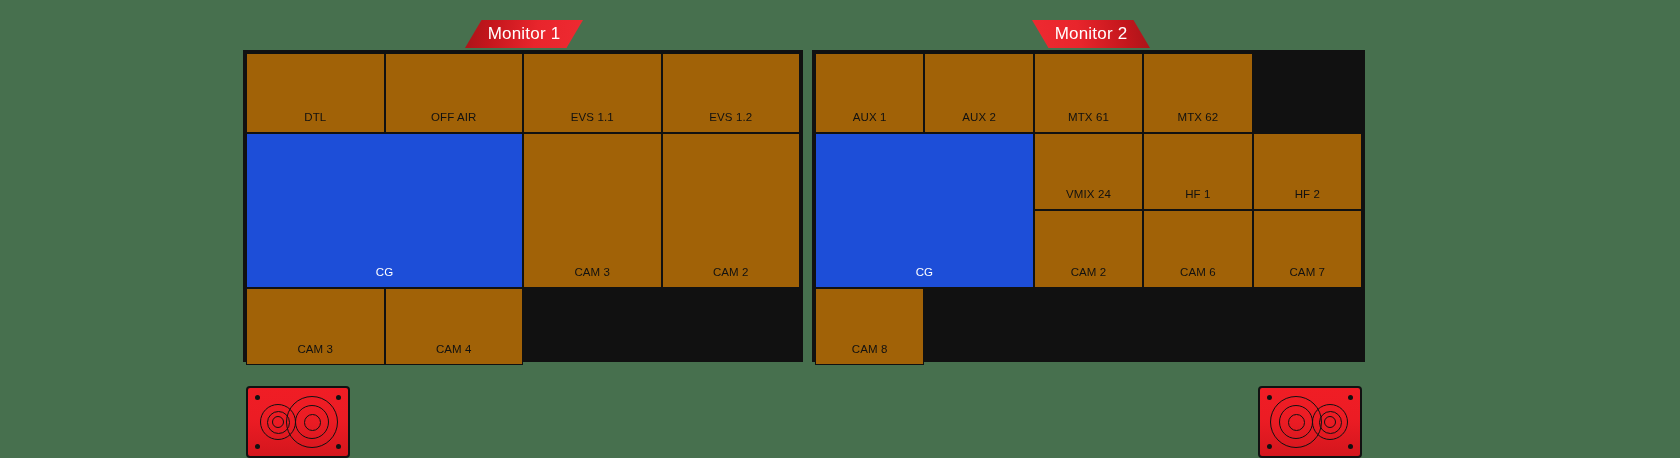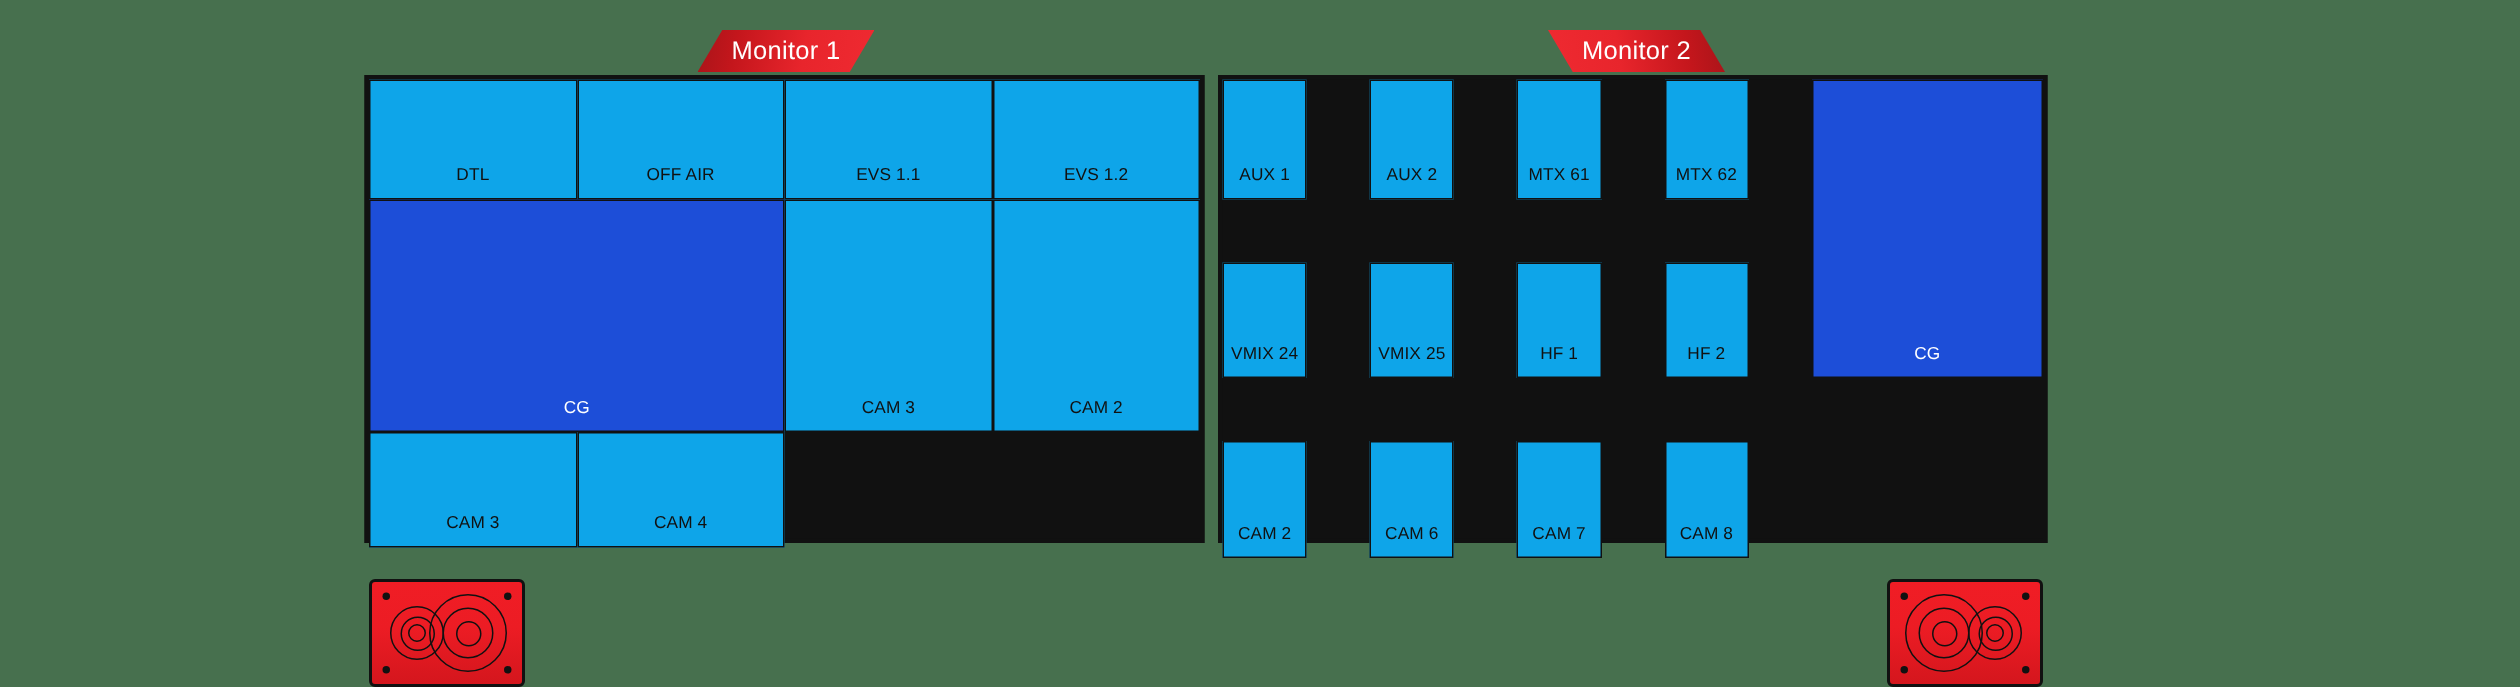--- a/index.html
+++ b/index.html
@@ -67,27 +67,26 @@
     width: 560px;
     height: 312px;
     grid-template-columns: repeat(4, 1fr);
     grid-template-rows: 80px 155px 77px;
   }
   .wall-2 {
     left: 812px;
     top: 34px;
     width: 553px;
     height: 312px;
-    grid-template-columns: repeat(6, 1fr);
+    grid-template-columns: repeat(5, 1fr);
     grid-template-rows: 80px 77px 78px 77px;
-    gap: 42px;
   }
 
   .cell {
-    background: #0ea5e9;
+    background: #a16207;
     border: 1px solid #111111;
     box-sizing: border-box;
     display: flex;
     align-items: flex-end;
     justify-content: center;
     padding-bottom: 9px;
     font-size: 11.5px;
     color: #111111;
     letter-spacing: 0.1px;
     overflow: hidden;
@@ -183,21 +182,20 @@
   <div class="banner banner-2">Monitor 2</div>
 
   <div class="wall wall-2">
     <div class="cell">AUX 1</div>
     <div class="cell">AUX 2</div>
     <div class="cell">MTX 61</div>
     <div class="cell">MTX 62</div>
 
     <div class="cell live span2 span2rows">CG</div>
     <div class="cell">VMIX 24</div>
-    <div class="cell">VMIX 25</div>
 
     <div class="cell">HF 1</div>
     <div class="cell">HF 2</div>
 
     <div class="cell">CAM 2</div>
     <div class="cell">CAM 6</div>
     <div class="cell">CAM 7</div>
     <div class="cell">CAM 8</div>
   </div>
 

